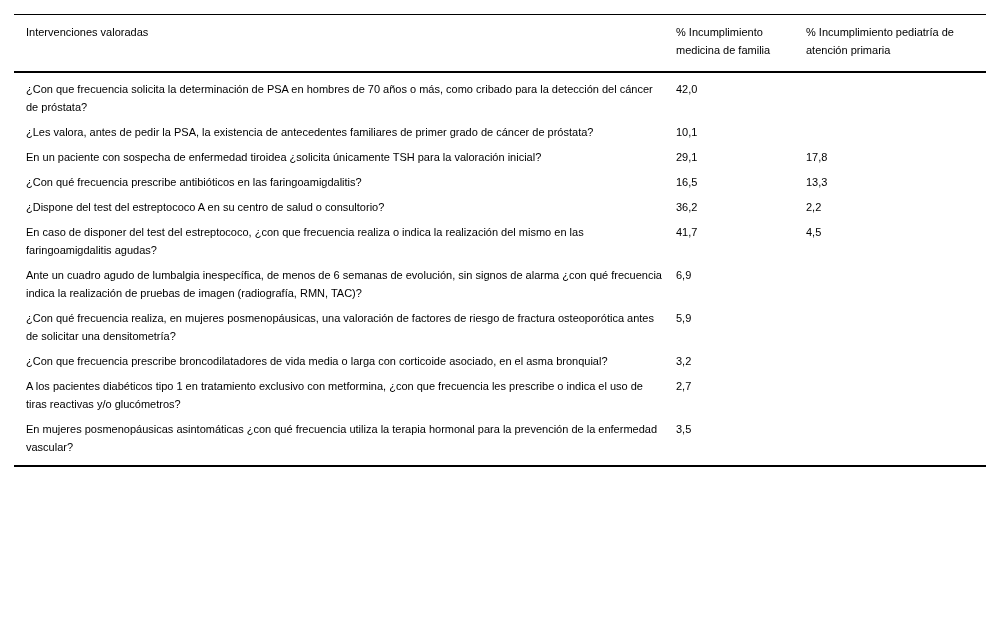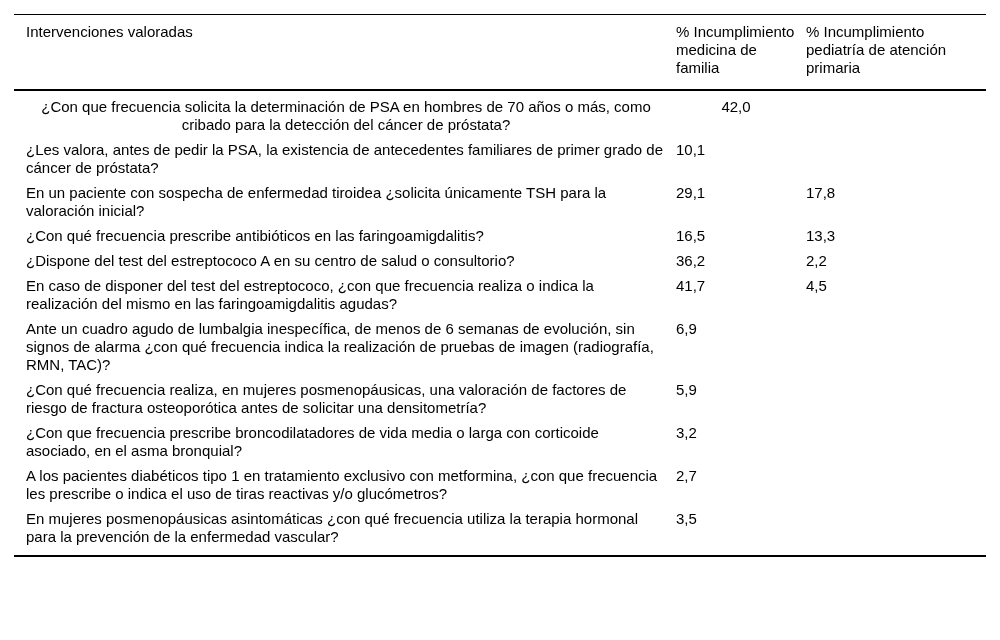--- a/index.html
+++ b/index.html
@@ -15,40 +15,40 @@
     height: 640px;
     padding: 14px 14px 0 14px;
     background: #ffffff;
   }
   table.data-table {
     width: 972px;
     border-collapse: collapse;
     table-layout: fixed;
     border-top: 1px solid #000000;
     border-bottom: 2px solid #000000;
-    font-size: 15px;
+    font-size: 11px;
     line-height: 18px;
   }
   table.data-table col.c-question   { width: 662px; }
   table.data-table col.c-family     { width: 130px; }
   table.data-table col.c-pediatrics { width: 180px; }
   thead th {
     text-align: left;
     vertical-align: top;
     font-weight: normal;
     padding: 8px 10px 12px 12px;
     border-bottom: 2px solid #000000;
   }
   thead th.num-col { padding-left: 0; margin-left: 21px; }
   tbody td {
     vertical-align: top;
     padding: 3.5px 10px 3.5px 12px;
   }
   tbody td.num-cell { padding-left: 0; }
-  tbody tr:first-child td { padding-top: 7px; text-align: center; }
+  tbody tr:first-child td { padding-top: 7px; }
   tbody tr:last-child td { padding-bottom: 9px; }
 </style>
 </head>
 <body>
 
 <div class="page">
   <table class="data-table">
     <colgroup>
       <col class="c-question">
       <col class="c-family">

